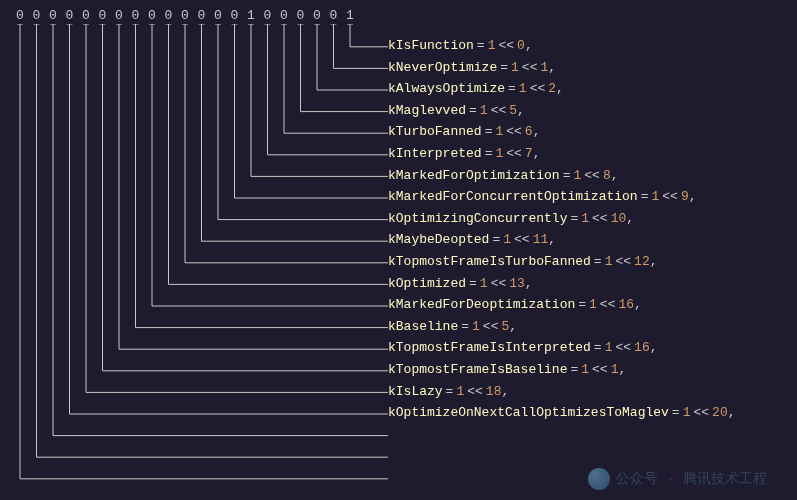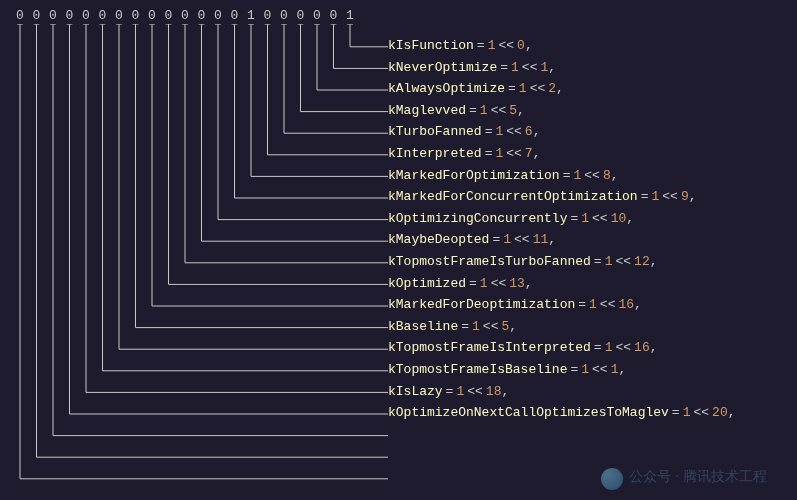--- a/index.html
+++ b/index.html
@@ -69,22 +69,23 @@
   .comma {
     color: #c8c8c8;
   }
   .watermark {
     position: absolute;
     bottom: 10px;
     right: 30px;
     color: #4a6a8a;
     font-size: 14px;
     opacity: 0.5;
-    font-family: Liberation Serif, serif;
+    font-family: Liberation Mono, monospace;
     display: flex;
+    align-items: center;
     gap: 6px;
   }
   .watermark-circle {
     width: 22px;
     height: 22px;
     border-radius: 50%;
     background: radial-gradient(circle at 30% 30%, #7fc4e8, #3a7ca8);
   }
 </style>
 </head>

